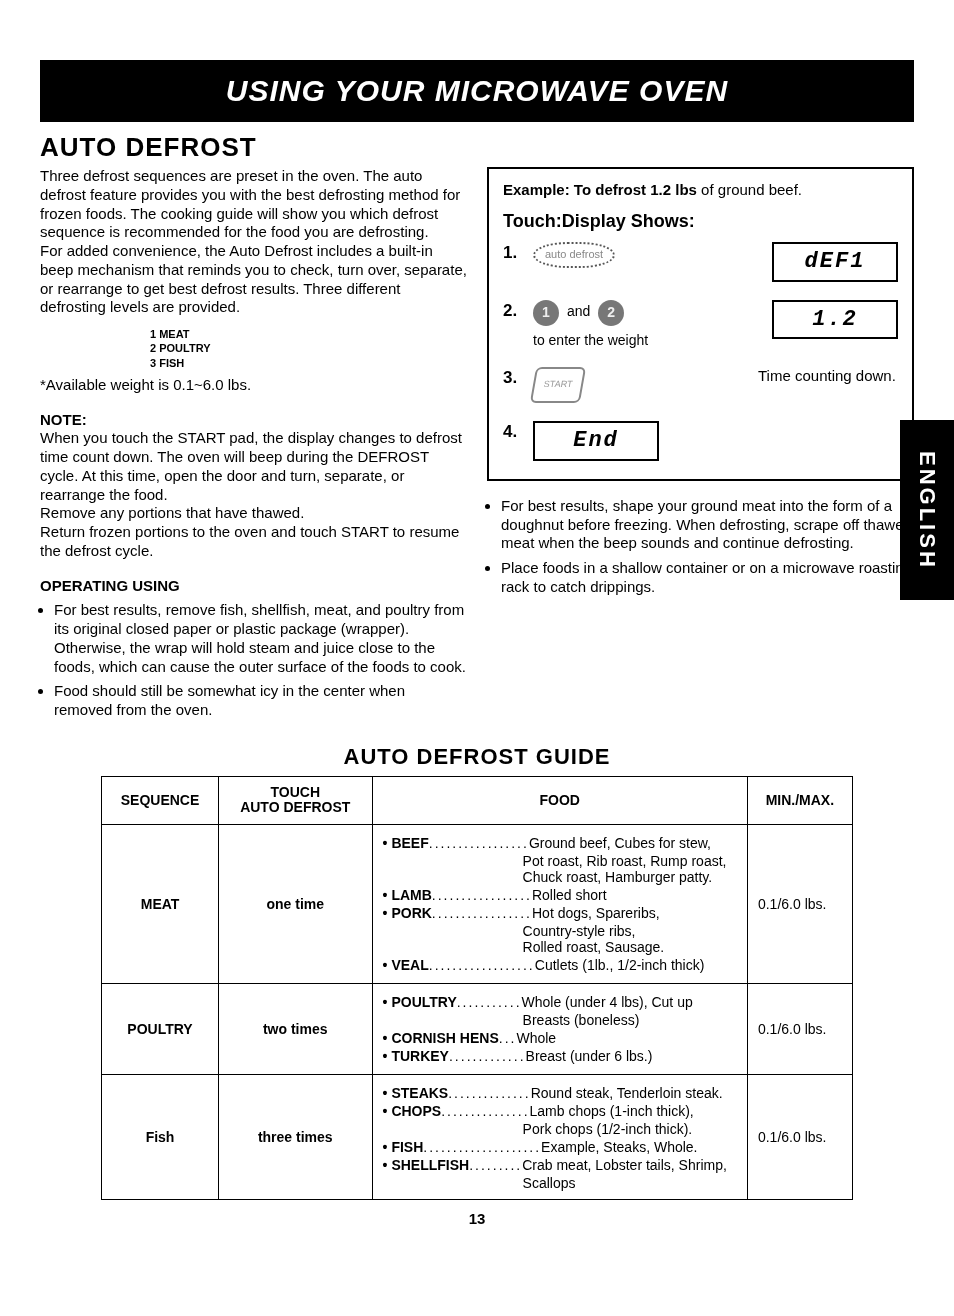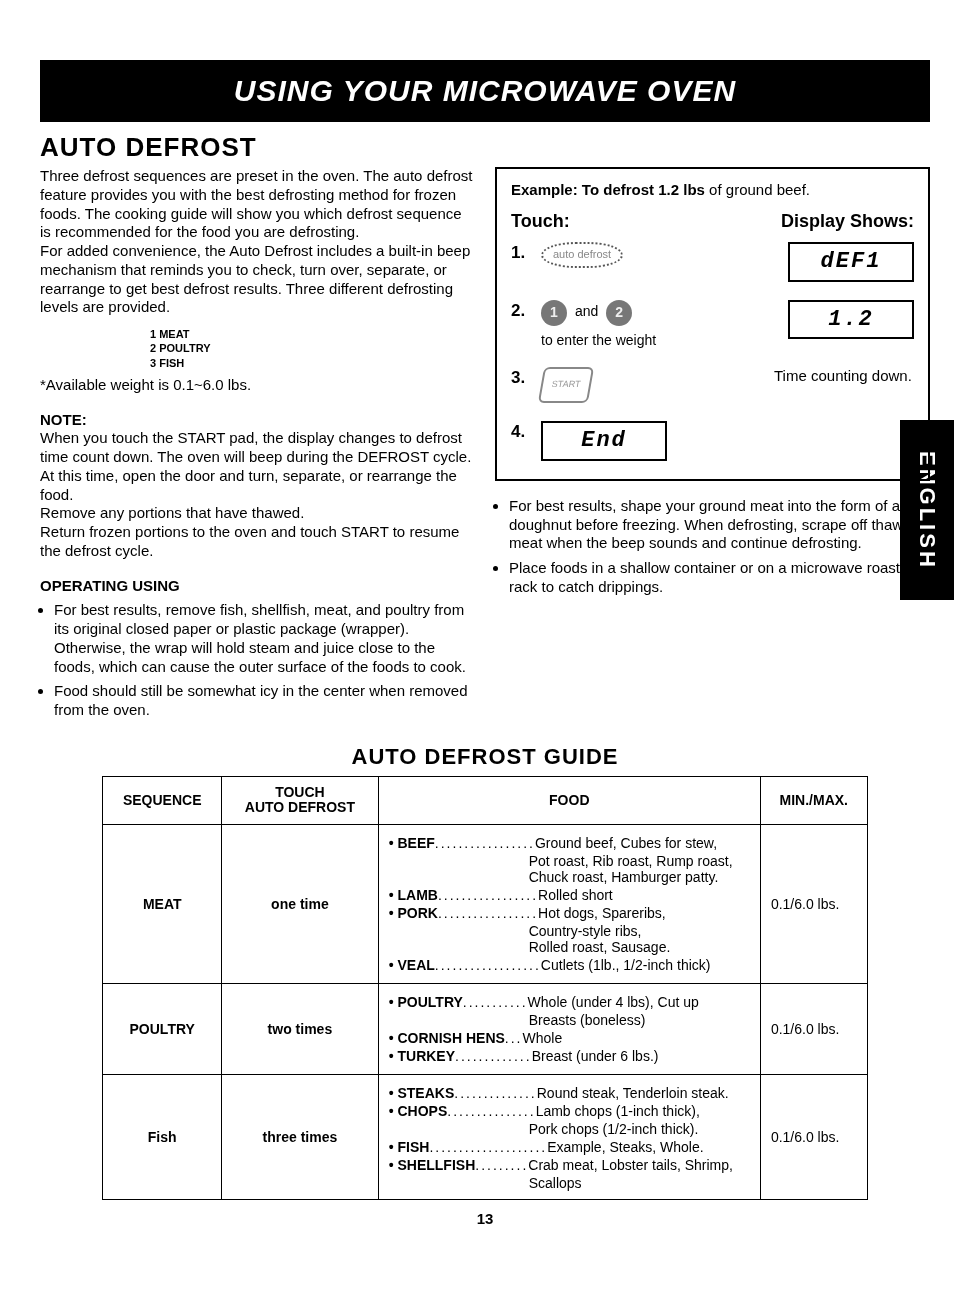--- a/index.html
+++ b/index.html
@@ -5,21 +5,21 @@
   body {
     font-family: Arial, Helvetica, sans-serif;
     margin: 0;
     padding: 0;
     width: 954px;
     background: #fff;
     color: #000;
     position: relative;
   }
   .page {
-    padding: 60px 24px 20px 40px;
+    padding: 60px 40px 20px 40px;
     position: relative;
   }
   .title-bar {
     background: #000;
     color: #fff;
     text-align: center;
     font-style: italic;
     font-weight: bold;
     font-size: 30px;
     padding: 14px 0;
@@ -64,21 +64,20 @@
     border: 2px solid #000;
     padding: 12px 14px 18px 14px;
     margin-bottom: 16px;
   }
   .example-title {
     font-size: 15px;
   }
   .example-title b { font-weight: bold; }
   .ex-header {
     display: flex;
-    justify-content: space-between;
     font-weight: bold;
     font-size: 18px;
     margin: 10px 0 8px 0;
   }
   .step {
     display: flex;
     align-items: flex-start;
     margin: 10px 0 18px 0;
     gap: 12px;
   }

